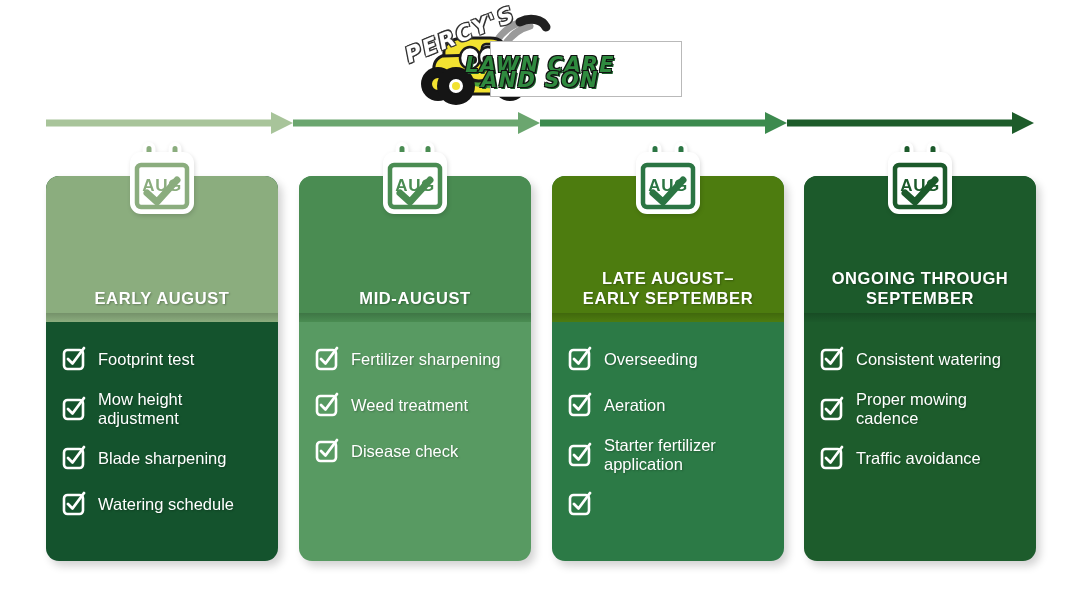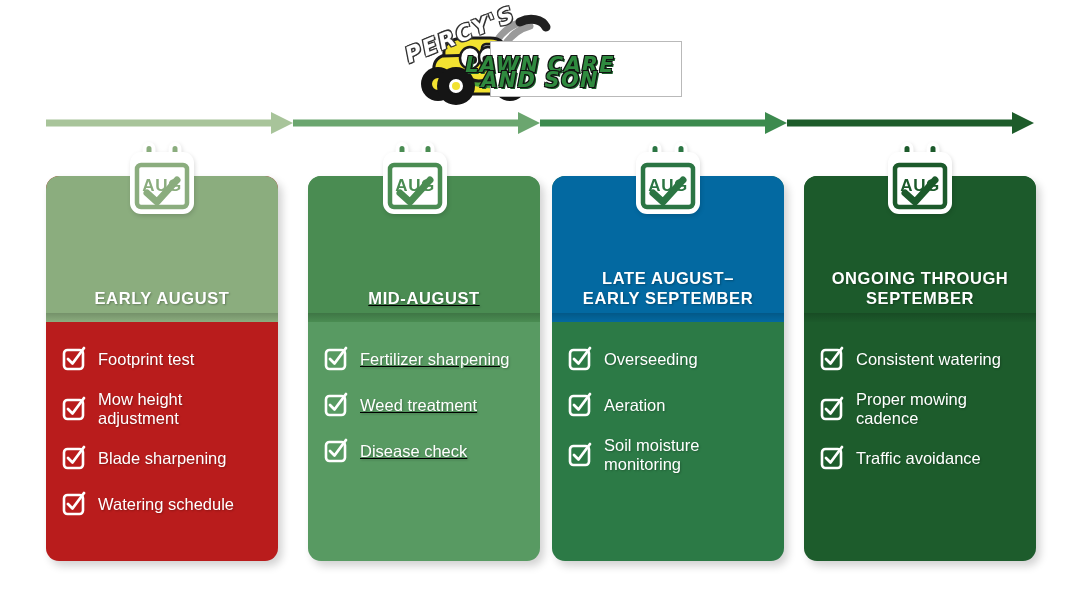--- a/index.html
+++ b/index.html
@@ -55,21 +55,21 @@
   
   #cards { position: absolute; left: 0; top: 152px; width: 1080px; height: 420px; }
   .card {
     position: absolute; top: 24px;
     width: 232px; height: 385px;
     border-radius: 13px;
     box-shadow: 4px 5px 9px rgba(0,0,0,0.18);
     overflow: hidden;
   }
   .card.c0 { left: 46px;  }
-  .card.c1 { left: 308px; text-decoration: underline; }
+  .card.c1 { left: 299px; }
   .card.c2 { left: 552px; }
   .card.c3 { left: 804px; }
 
   .card-head {
     position: relative;
     height: 146px;
     display: flex; flex-direction: column;
     align-items: center; justify-content: flex-end;
     padding-bottom: 14px;
   }
@@ -170,21 +170,21 @@
        L293,18 L271,29 L271,21.5 L46,21.5 Z" fill="#a8c49a"></path>
         <path d="M293,14.5 L518,14.5 L518,7
        L540,18 L518,29 L518,21.5 L293,21.5 Z" fill="#6ba66f"></path>
         <path d="M540,14.5 L765,14.5 L765,7
        L787,18 L765,29 L765,21.5 L540,21.5 Z" fill="#3c8a4e"></path>
         <path d="M787,14.5 L1012,14.5 L1012,7
        L1034,18 L1012,29 L1012,21.5 L787,21.5 Z" fill="#1d5c2a"></path>
       </svg></div>
 
   <div id="cards">
-      <div class="card c0" style="background: #b91c1c;">
+      <div class="card c0" style="background: #14532d;">
         <div class="card-head" style="background: rgb(139, 173, 126);">
           <div class="head-title">EARLY AUGUST</div>
         </div>
         <div class="card-body">
           <div class="item">
             <span class="chk"><svg width="25" height="25" viewBox="0 0 25 25">
                 <rect x="2" y="4" width="19" height="19" rx="3.5" fill="none" stroke="#ffffff" stroke-width="2.6"></rect>
                 <path d="M6 13 L10.5 17.5 L22 2" stroke="#ffffff" stroke-width="2.8" fill="none" stroke-linecap="round" stroke-linejoin="round"></path>
               </svg></span>
             <span class="txt">Footprint test</span>
@@ -252,21 +252,21 @@
       <div style="position: absolute; top: 24px; left: 299px; width: 232px; height: 385px; pointer-events: none;">
         <div class="cal-wrap"><svg width="90" height="90" viewBox="0 0 90 90">
             <rect x="27.5" y="6" width="9" height="20" rx="4.5" fill="#4a8c52" stroke="#ffffff" stroke-width="4"></rect>
             <rect x="53.5" y="6" width="9" height="20" rx="4.5" fill="#4a8c52" stroke="#ffffff" stroke-width="4"></rect>
             <rect x="13" y="14" width="64" height="62" rx="11" fill="#ffffff"></rect>
             <rect x="20" y="27" width="50" height="42" rx="4" fill="#ffffff" stroke="#4a8c52" stroke-width="4.5"></rect>
             <path d="M30 55 L40 64 L60 42" stroke="#4a8c52" stroke-width="7" fill="none" stroke-linecap="round" stroke-linejoin="round"></path>
           </svg><div class="cal-aug" style="color: rgb(74, 140, 82);">AUG</div></div>
       </div>
       <div class="card c2" style="background: rgb(44, 122, 70);">
-        <div class="card-head" style="background: #0369a1;">
+        <div class="card-head" style="background: #4d7c0f;">
           <div class="head-title">LATE AUGUST–<br>EARLY SEPTEMBER</div>
         </div>
         <div class="card-body">
           <div class="item">
             <span class="chk"><svg width="25" height="25" viewBox="0 0 25 25">
                 <rect x="2" y="4" width="19" height="19" rx="3.5" fill="none" stroke="#ffffff" stroke-width="2.6"></rect>
                 <path d="M6 13 L10.5 17.5 L22 2" stroke="#ffffff" stroke-width="2.8" fill="none" stroke-linecap="round" stroke-linejoin="round"></path>
               </svg></span>
             <span class="txt">Overseeding</span>
           </div>
@@ -275,21 +275,27 @@
                 <rect x="2" y="4" width="19" height="19" rx="3.5" fill="none" stroke="#ffffff" stroke-width="2.6"></rect>
                 <path d="M6 13 L10.5 17.5 L22 2" stroke="#ffffff" stroke-width="2.8" fill="none" stroke-linecap="round" stroke-linejoin="round"></path>
               </svg></span>
             <span class="txt">Aeration</span>
           </div>
           <div class="item">
             <span class="chk"><svg width="25" height="25" viewBox="0 0 25 25">
                 <rect x="2" y="4" width="19" height="19" rx="3.5" fill="none" stroke="#ffffff" stroke-width="2.6"></rect>
                 <path d="M6 13 L10.5 17.5 L22 2" stroke="#ffffff" stroke-width="2.8" fill="none" stroke-linecap="round" stroke-linejoin="round"></path>
               </svg></span>
-            <span class="txt">Soil moisture monitoring</span>
+            <span class="txt">Starter fertilizer application</span>
+          </div>
+          <div class="item">
+            <span class="chk"><svg width="25" height="25" viewBox="0 0 25 25">
+                <rect x="2" y="4" width="19" height="19" rx="3.5" fill="none" stroke="#ffffff" stroke-width="2.6"></rect>
+                <path d="M6 13 L10.5 17.5 L22 2" stroke="#ffffff" stroke-width="2.8" fill="none" stroke-linecap="round" stroke-linejoin="round"></path>
+              </svg></span>
           </div>
         </div>
       </div>
       <div style="position: absolute; top: 24px; left: 552px; width: 232px; height: 385px; pointer-events: none;">
         <div class="cal-wrap"><svg width="90" height="90" viewBox="0 0 90 90">
             <rect x="27.5" y="6" width="9" height="20" rx="4.5" fill="#2b7543" stroke="#ffffff" stroke-width="4"></rect>
             <rect x="53.5" y="6" width="9" height="20" rx="4.5" fill="#2b7543" stroke="#ffffff" stroke-width="4"></rect>
             <rect x="13" y="14" width="64" height="62" rx="11" fill="#ffffff"></rect>
             <rect x="20" y="27" width="50" height="42" rx="4" fill="#ffffff" stroke="#2b7543" stroke-width="4.5"></rect>
             <path d="M30 55 L40 64 L60 42" stroke="#2b7543" stroke-width="7" fill="none" stroke-linecap="round" stroke-linejoin="round"></path>

